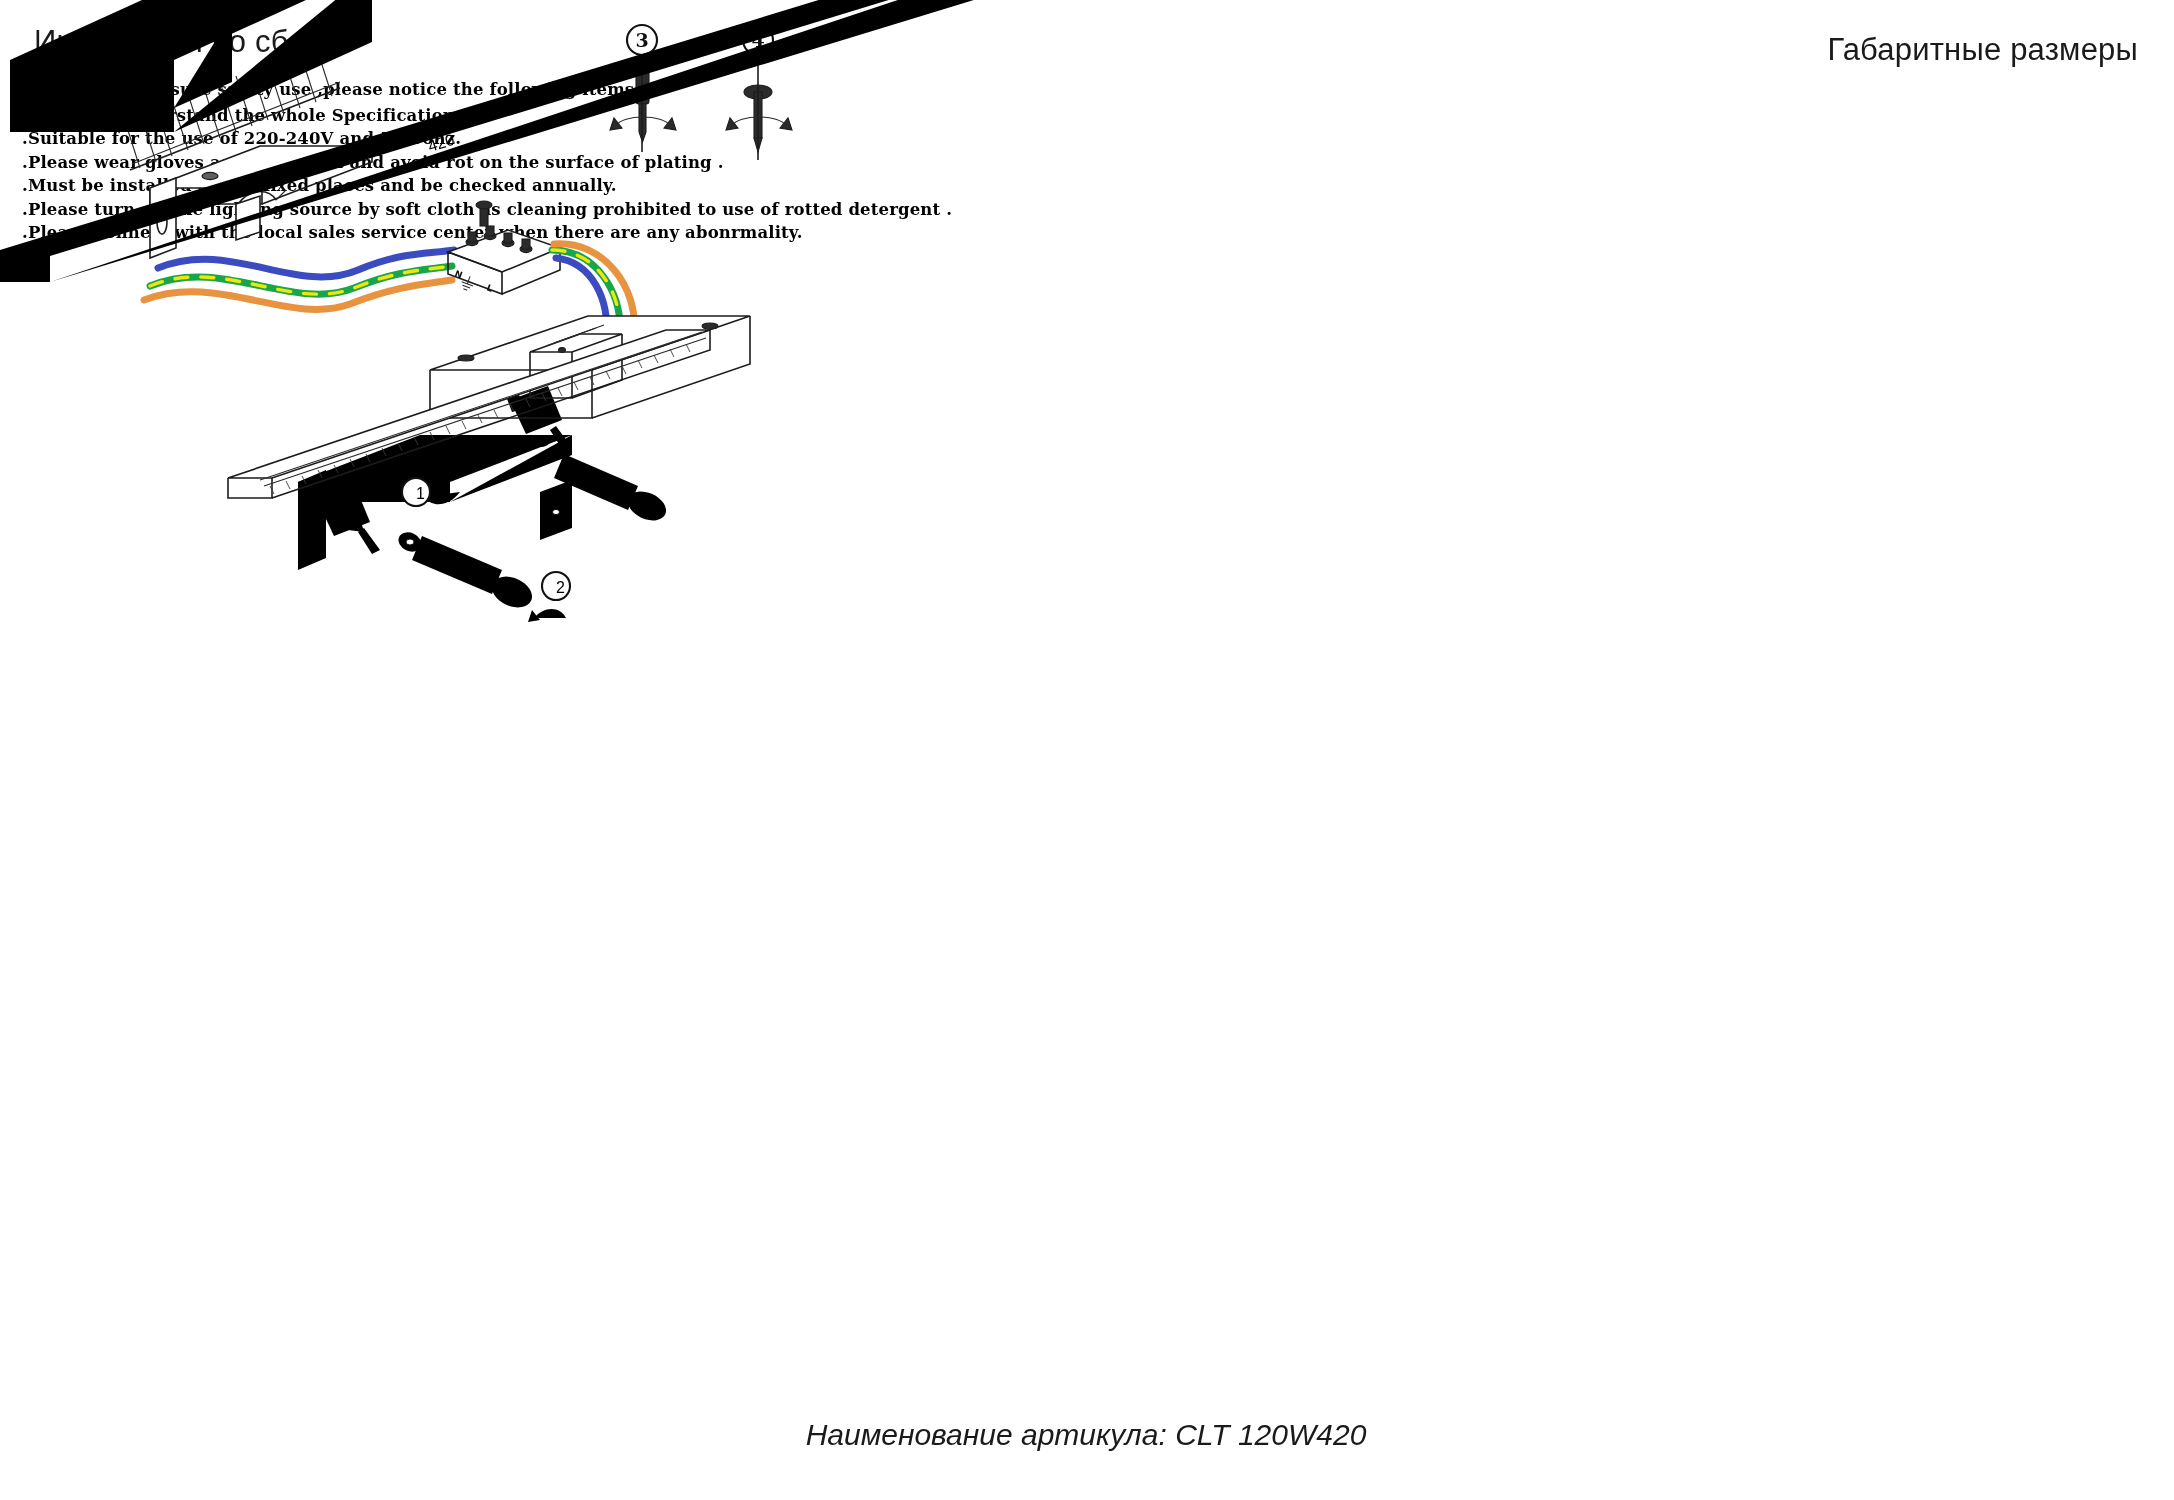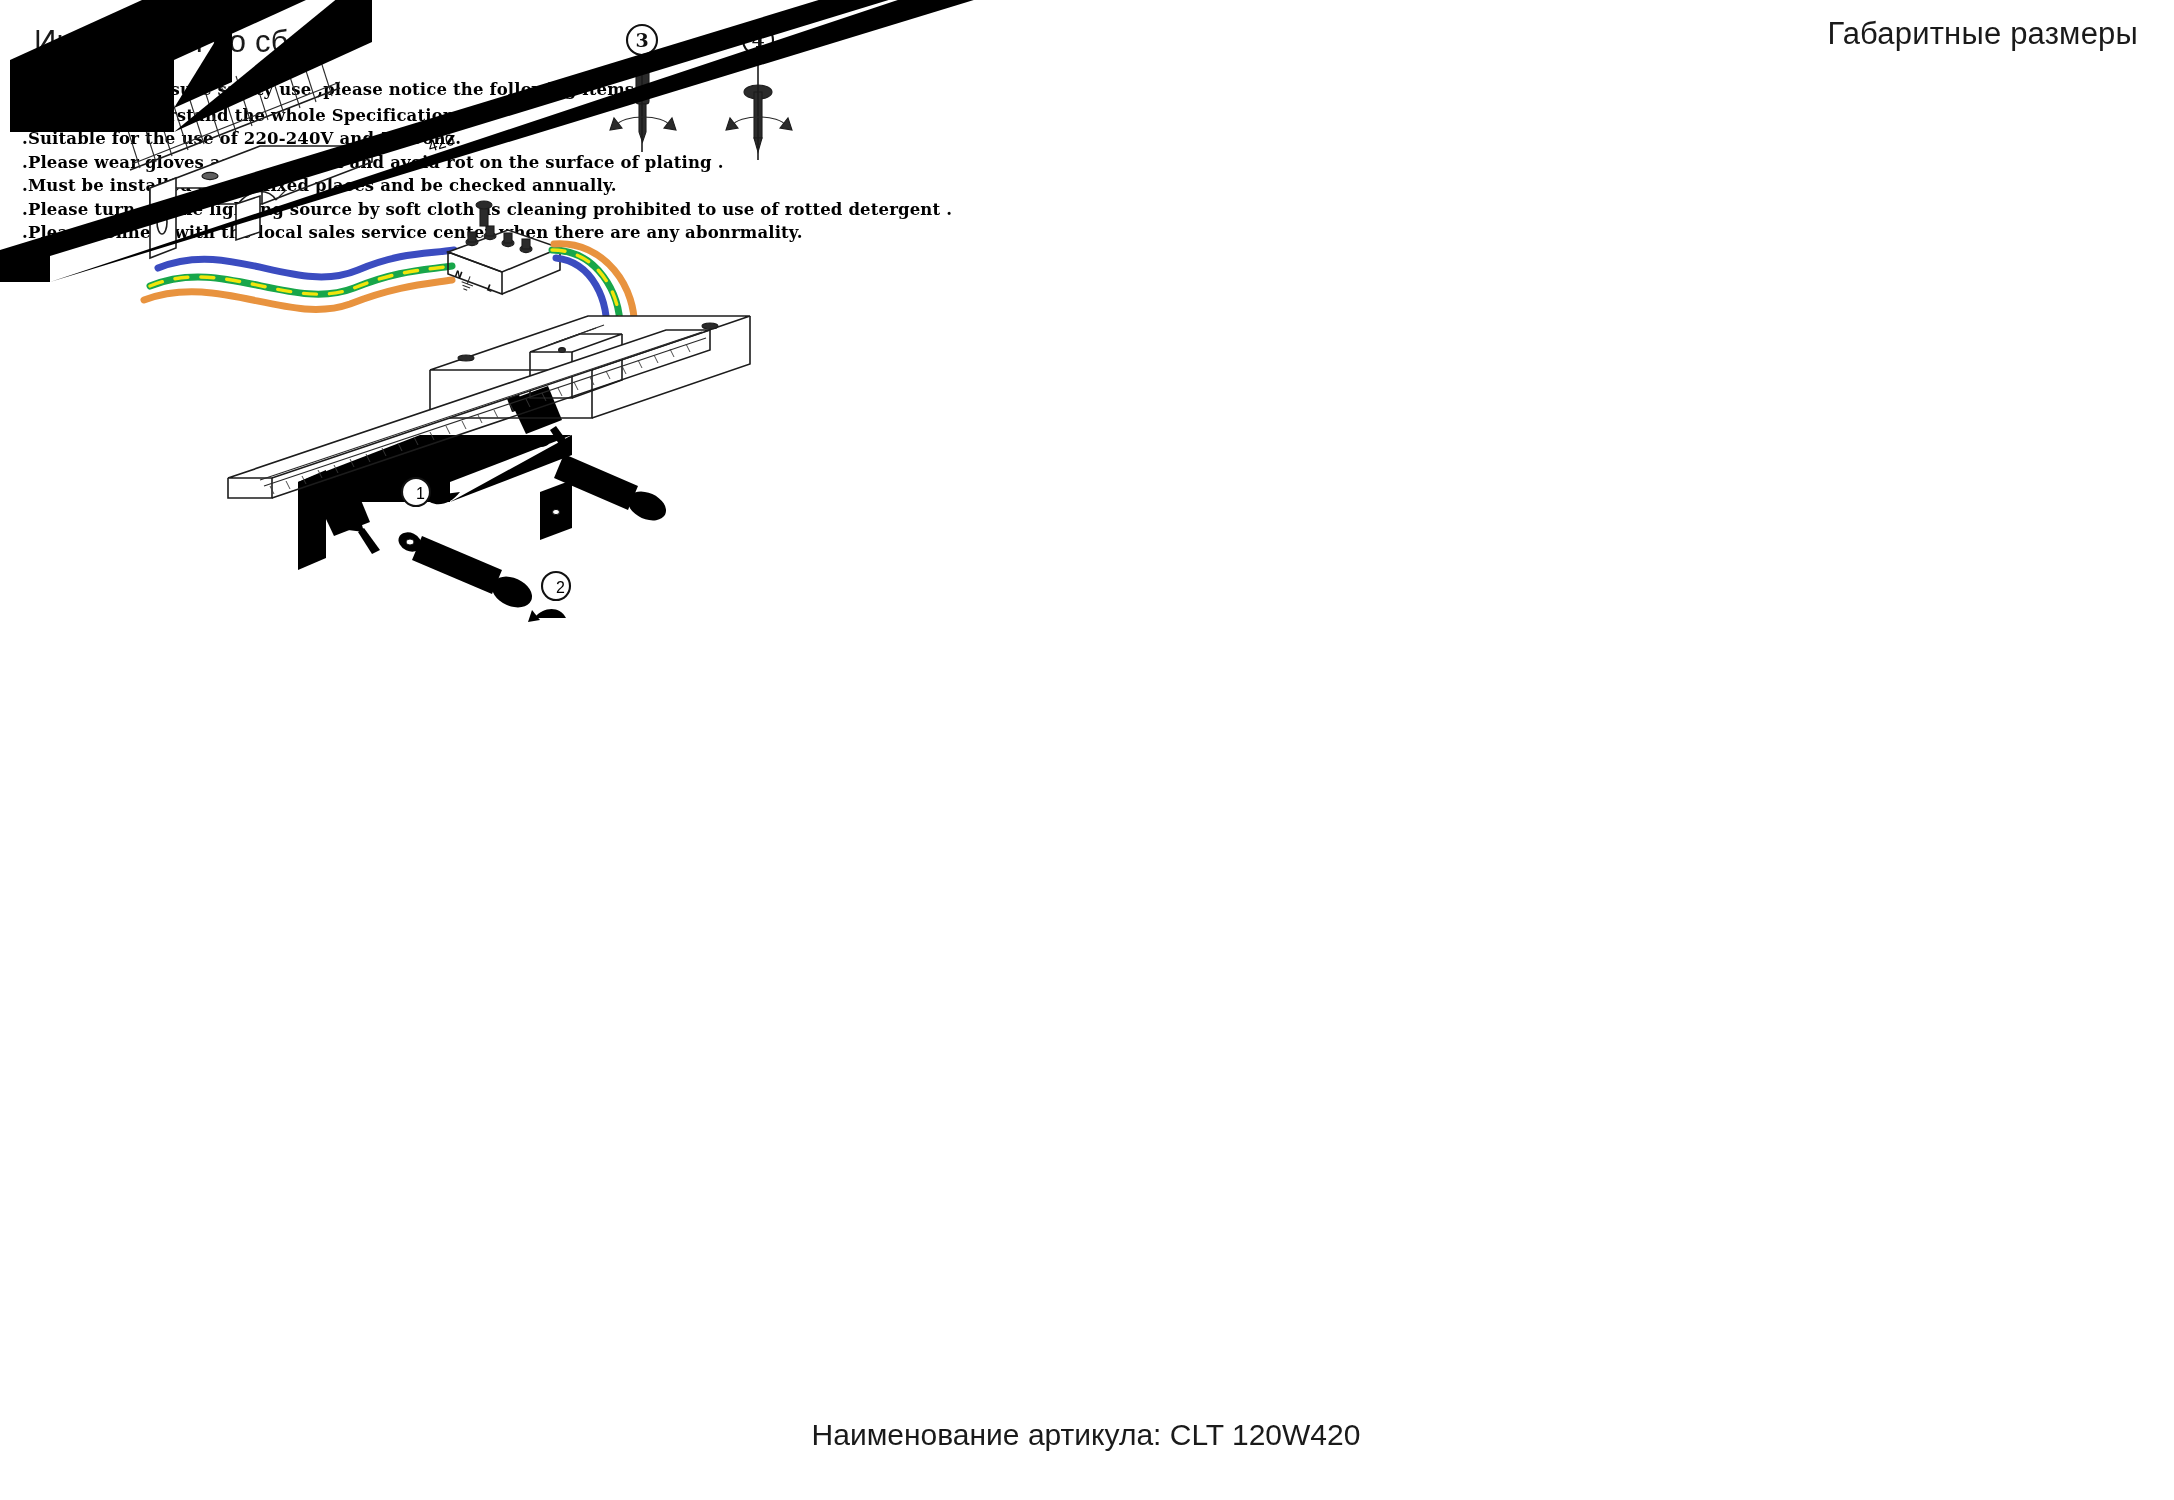--- a/index.html
+++ b/index.html
@@ -24,31 +24,32 @@
   
   .hdr {
     position: absolute;
     font-family: "Liberation Sans", sans-serif;
     font-size: 31px;
     color: #1a1a1a;
     white-space: nowrap;
     letter-spacing: 0.2px;
   }
   #title-left  { left: 34px;  top: 24px; }
-  #title-right { right: 36px; top: 16px; }
+  #title-right { right: 36px; top: 32px; }
 
   #footer-caption {
     position: absolute;
     left: 0; right: 2px;
     top: 1418px;
     text-align: center;
     font-family: "Liberation Sans", sans-serif;
     font-size: 30px;
     color: #1a1a1a;
     white-space: nowrap;
+    font-style: italic;
   }
 
   
   #spec-block {
     position: absolute;
     left: 22px;
     top: 80px;
     width: 1000px;
   }
   #spec-title {

